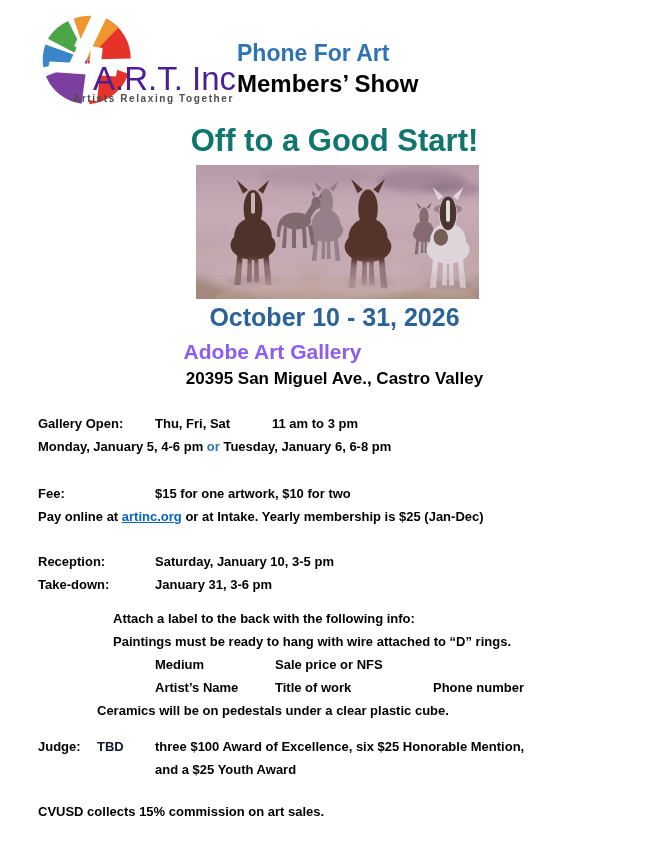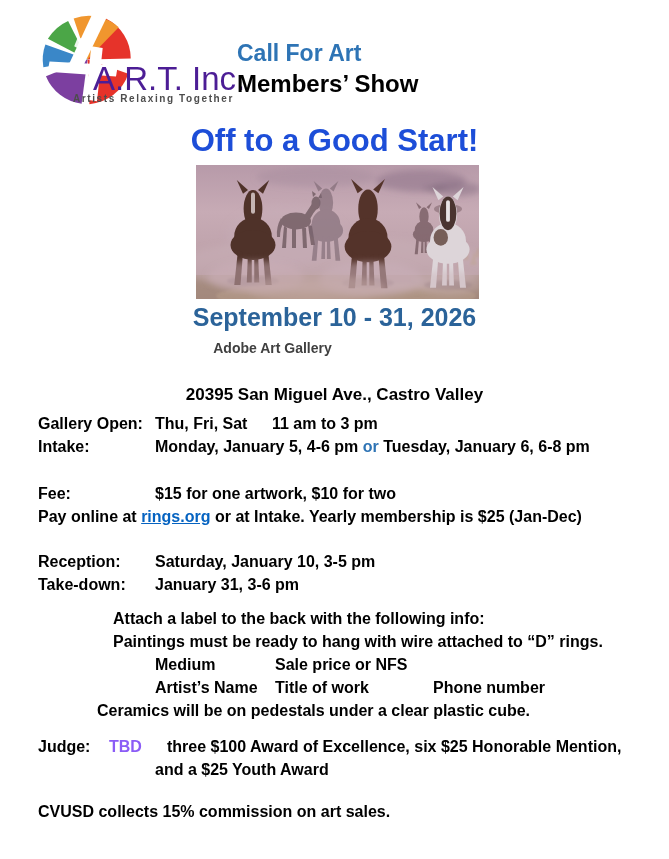--- a/index.html
+++ b/index.html
@@ -14,37 +14,37 @@
   .logo-wrap{left:35px;top:8px;width:210px;height:102px;}
   .logo-circle{position:absolute;left:5px;top:4px;width:95px;height:95px;}
   .org-name{position:absolute;left:58px;top:52px;font-size:33px;color:#4c1d95;letter-spacing:0px;white-space:nowrap;}
   .tagline{position:absolute;left:38px;top:85px;font-size:10px;font-weight:bold;color:#4d4d4d;letter-spacing:1.6px;white-space:nowrap;}
 
   
   .call-for-art{left:237px;top:40px;font-size:23px;font-weight:bold;color:#2E74B5;white-space:nowrap;}
   .members-show{left:237px;top:70px;font-size:24px;font-weight:bold;color:#000;white-space:nowrap;}
 
   
-  .main-title{left:0;top:123px;width:669px;text-align:center;font-size:31px;font-weight:bold;color:#1d4ed8;white-space:nowrap;}
+  .main-title{left:0;top:123px;width:669px;text-align:center;font-size:31px;font-weight:bold;color:#0f766e;white-space:nowrap;}
 
   
   .photo{left:196px;top:165px;width:283px;height:134px;}
 
   
   .event-dates{left:0;top:303px;width:669px;text-align:center;font-size:25px;font-weight:bold;color:#2B6399;}
-  .event-venue{left:0;top:340px;width:545px;text-align:center;font-size:14px;font-weight:bold;color:#404040;}
-  .event-address{left:0;top:369px;width:669px;text-align:center;font-size:17px;font-weight:bold;color:#000;margin-top:16px;}
-
-  
-  .body-txt{font-size:16px;font-weight:bold;line-height:23px;white-space:nowrap;}
+  .event-venue{left:0;top:340px;width:545px;text-align:center;font-size:21px;font-weight:bold;color:#8b5cf6;}
+  .event-address{left:0;top:369px;width:669px;text-align:center;font-size:17px;font-weight:bold;color:#000;}
+
+  
+  .body-txt{font-size:13px;font-weight:bold;line-height:23px;white-space:nowrap;}
   .row{display:flex;}
   .lbl{width:117px;flex:none;}
   .col-days{display:inline-block;width:117px;}
   .blue{color:#2E74B5;}
-  .red{color:#8b5cf6;margin-left:12px;}
+  .red{color:#0f172a;}
   a.link{color:#0563C1;text-decoration:underline;}
 
   .block-open{left:38px;top:412px;}
   .block-fee{left:38px;top:482px;}
   .block-reception{left:38px;top:550px;}
 
   .block-paint{left:113px;top:607px;}
   .paint-grid{margin-left:42px;}
   .paint-grid .c1{display:inline-block;width:120px;}
   .paint-grid .c2{display:inline-block;width:158px;}
@@ -73,21 +73,21 @@
       <path d="M56,0 L70,6 L42,64 L30,56 Z" fill="#ffffff"></path>
       <path d="M54,36 L66,38 L60,94 L48,92 Z" fill="#ffffff"></path>
       <path d="M10,52 L82,56 L80,68 L8,63 Z" fill="#ffffff"></path>
       <path d="M40,26 L47,30 L43,40 L36,36 Z" fill="#ffffff" opacity="0.9"></path>
     </g>
   </svg>
   <div class="org-name">A.R.T. Inc.</div>
   <div class="tagline">Artists Relaxing Together</div>
 </div>
 
-<div class="abs call-for-art">Call For Art</div>
+<div class="abs call-for-art">Phone For Art</div>
 <div class="abs members-show">Members’ Show</div>
 
 <div class="abs main-title">Off to a Good Start!</div>
 
 <svg class="abs photo" viewBox="0 0 283 134">
   <defs>
     <linearGradient id="bg" x1="0" y1="0" x2="0" y2="1">
       <stop offset="0" stop-color="#b79aa9"></stop>
       <stop offset="0.35" stop-color="#c7abb5"></stop>
       <stop offset="0.72" stop-color="#bda1a9"></stop>
@@ -177,41 +177,40 @@
   </g>
 
   <g filter="url(#b4)">
     <ellipse cx="60" cy="112" rx="48" ry="16" fill="#cbb0b9" opacity="0.5"></ellipse>
     <ellipse cx="175" cy="114" rx="52" ry="17" fill="#cbb0b9" opacity="0.55"></ellipse>
     <ellipse cx="120" cy="124" rx="70" ry="14" fill="#c3a8a6" opacity="0.5"></ellipse>
     <ellipse cx="253" cy="118" rx="34" ry="12" fill="#c9aeb4" opacity="0.4"></ellipse>
   </g>
 </svg>
 
-<div class="abs event-dates">September 10 - 31, 2026</div>
+<div class="abs event-dates">October 10 - 31, 2026</div>
 <div class="abs event-venue">Adobe Art Gallery</div>
 <div class="abs event-address">20395 San Miguel Ave., Castro Valley</div>
 
 <div class="abs body-txt block-open">
   <div class="row">
     <span class="lbl">Gallery Open:</span>
     <span><span class="col-days">Thu, Fri, Sat</span><span>11 am to 3 pm</span></span>
   </div>
   <div class="row">
-    <span class="lbl">Intake:</span>
     <span><span>Monday, January 5, 4-6 pm </span><span class="blue">or</span><span> Tuesday, January 6, 6-8 pm</span></span>
   </div>
 </div>
 
 <div class="abs body-txt block-fee">
   <div class="row">
     <span class="lbl">Fee:</span>
     <span>$15 for one artwork, $10 for two</span>
   </div>
-  <div><span>Pay online at </span><a class="link" href="#">rings.org</a><span> or at Intake. Yearly membership is $25 (Jan-Dec)</span></div>
+  <div><span>Pay online at </span><a class="link" href="#">artinc.org</a><span> or at Intake. Yearly membership is $25 (Jan-Dec)</span></div>
 </div>
 
 <div class="abs body-txt block-reception">
   <div class="row">
     <span class="lbl">Reception:</span>
     <span>Saturday, January 10, 3-5 pm</span>
   </div>
   <div class="row">
     <span class="lbl">Take-down:</span>
     <span>January 31, 3-6 pm</span>

